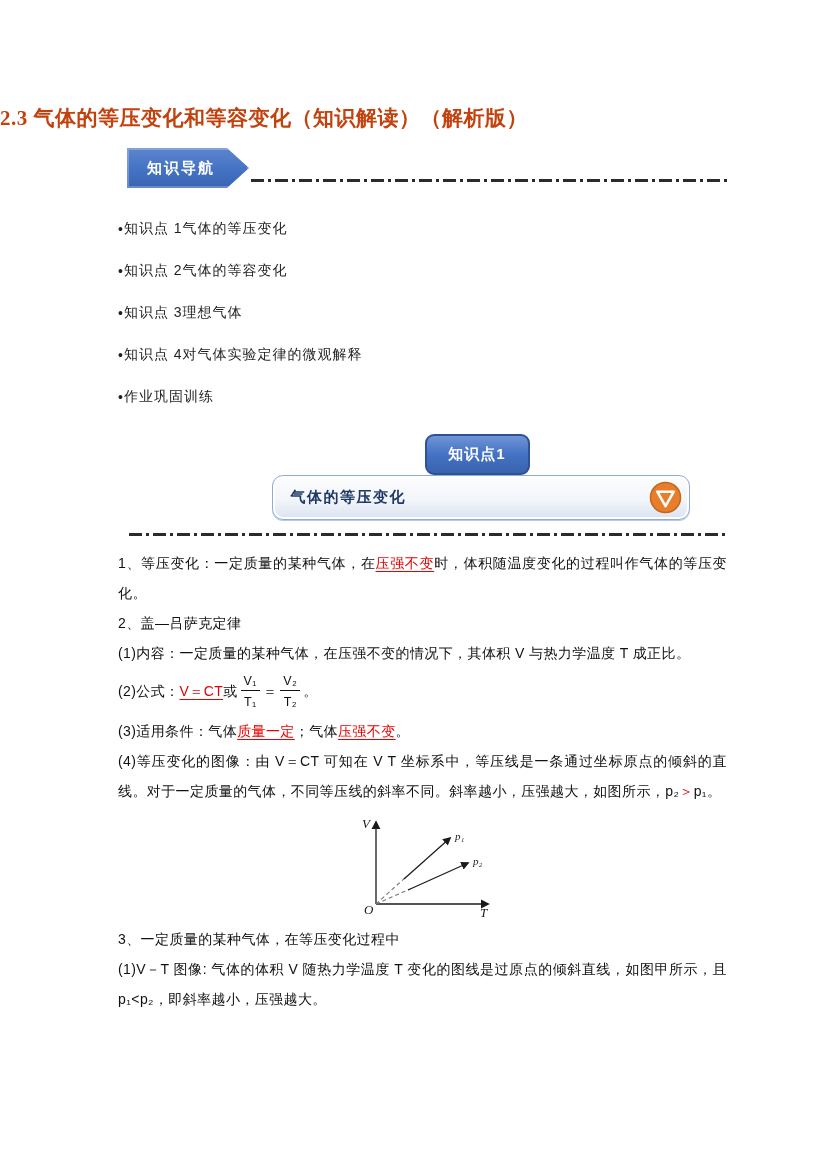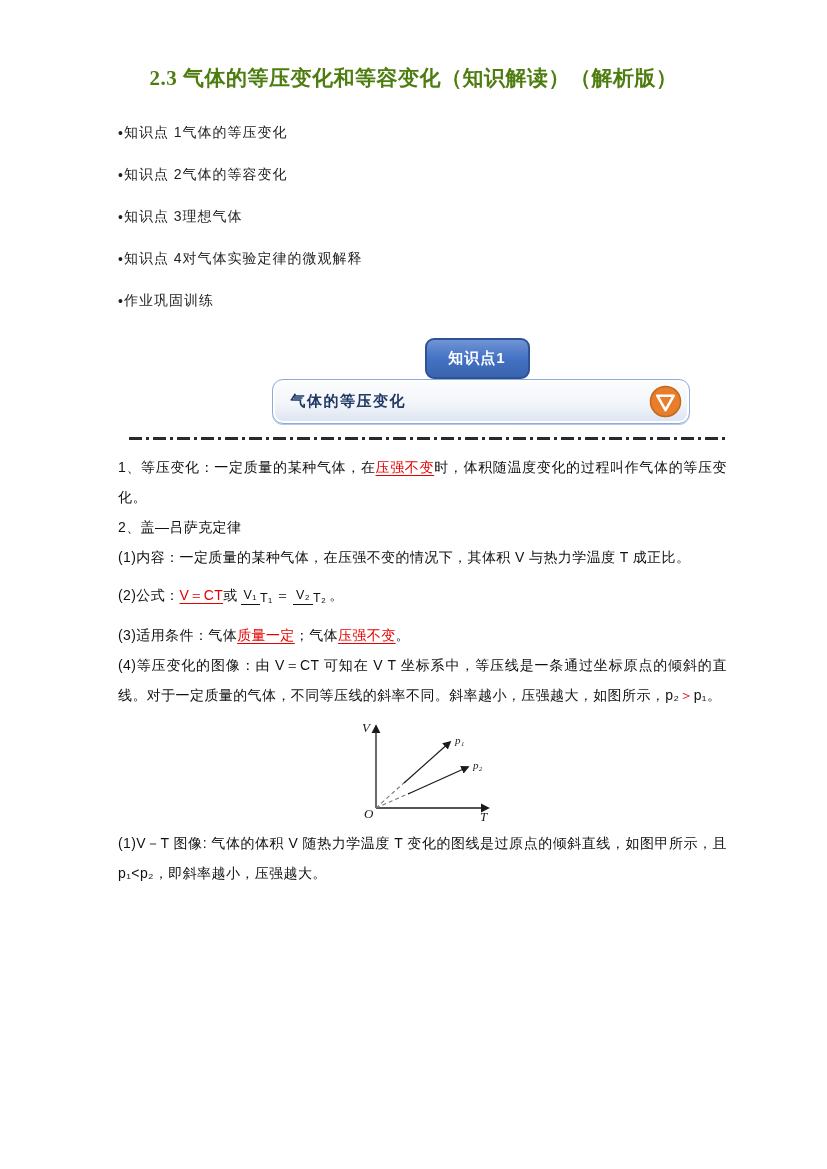--- a/index.html
+++ b/index.html
@@ -7,26 +7,25 @@
   .page {
     position:relative;
     width:827px; height:1169px;
     margin:0 auto;
     background:#ffffff;
     font-family:"Liberation Sans", sans-serif;
     color:#1a1a1a;
     overflow:hidden;
   }
   .doc-title {
-    padding-top:64px;
-    text-align:center;
+    padding-top:104px;
     font-family:"Liberation Serif", serif;
     font-weight:bold;
     font-size:21px;
-    color:#4d7c0f;
+    color:#c2410c;
     letter-spacing:0.5px;
   }
   
   .banner-row { display:flex; align-items:flex-end; margin:16px 100px 0 127px; }
   .banner {
     position:relative;
     height:40px; line-height:40px;
     padding:0 34px 0 20px;
     background:linear-gradient(180deg,#5d85cd 0%, #4472c4 55%, #3a64b2 100%);
     clip-path:polygon(0 0, calc(100% - 22px) 0, 100% 50%, calc(100% - 22px) 100%, 0 100%);
@@ -66,35 +65,39 @@
   }
   .kp-box-title { color:#1f3864; font-size:15px; font-weight:bold; letter-spacing:1.5px; }
   .toggle-button { width:33px; height:33px; cursor:pointer; flex:0 0 auto; }
   
   .content { margin:6px 100px 0 118px; font-size:14px; color:#111; }
   .para { line-height:30px; text-align:justify; letter-spacing:0.4px; }
   .red-u { color:#e60000; text-decoration:underline; text-underline-offset:3px; }
   .red { color:#e60000; }
   .formula-line { display:flex; align-items:center; height:48px; letter-spacing:0.4px; }
   .frac {
-    display:inline-flex; align-items:center;
+    display:inline-flex; flex-direction:column; align-items:center;
     font-size:12.5px; line-height:1.2; margin:0 3px; vertical-align:middle;
   }
   .frac .num { border-bottom:1px solid #111; padding:0 3px 1px 3px; }
   .frac .den { padding-top:4px; }
   .figure-wrap { width:190px; margin:6px auto 4px auto; }
   .fig-svg { display:block; }
 </style>
 </head>
 <body>
 
 <div class="page">
 
   <div class="doc-title">2.3 气体的等压变化和等容变化（知识解读）（解析版）</div>
 
+  <div class="banner-row">
+    <div class="banner">知识导航</div>
+    <div class="dashline"></div>
+  </div>
 
   <div class="toc">
     <div class="toc-item">
       <span class="marker">•</span>
         <span class="label">知识点 1</span>
         <span class="topic">气体的等压变化</span>
     </div>
     <div class="toc-item">
       <span class="marker">•</span>
         <span class="label">知识点 2</span>
@@ -184,17 +187,18 @@
         <line x1="80" y1="78" x2="140" y2="51" stroke="#1a1a1a" stroke-width="1.2" marker-end="url(#arrow)"></line>
 
         <text x="34" y="16" font-size="13" font-style="italic" font-family="Liberation Serif, serif" fill="#1a1a1a">V</text>
         <text x="152" y="105" font-size="13" font-style="italic" font-family="Liberation Serif, serif" fill="#1a1a1a">T</text>
         <text x="36" y="102" font-size="13" font-style="italic" font-family="Liberation Serif, serif" fill="#1a1a1a">O</text>
         <text x="127" y="28" font-size="11" font-style="italic" font-family="Liberation Serif, serif" fill="#1a1a1a">p₁</text>
         <text x="145" y="53" font-size="11" font-style="italic" font-family="Liberation Serif, serif" fill="#1a1a1a">p₂</text>
       </svg>
     </div>
 
+    <div class="para">3、一定质量的某种气体，在等压变化过程中</div>
 
     <div class="para">(1)V－T 图像: 气体的体积 V 随热力学温度 T 变化的图线是过原点的倾斜直线，如图甲所示，且 p₁&lt;p₂，即斜率越小，压强越大。</div>
 
   </div>
 </div>
 
 </body></html>

